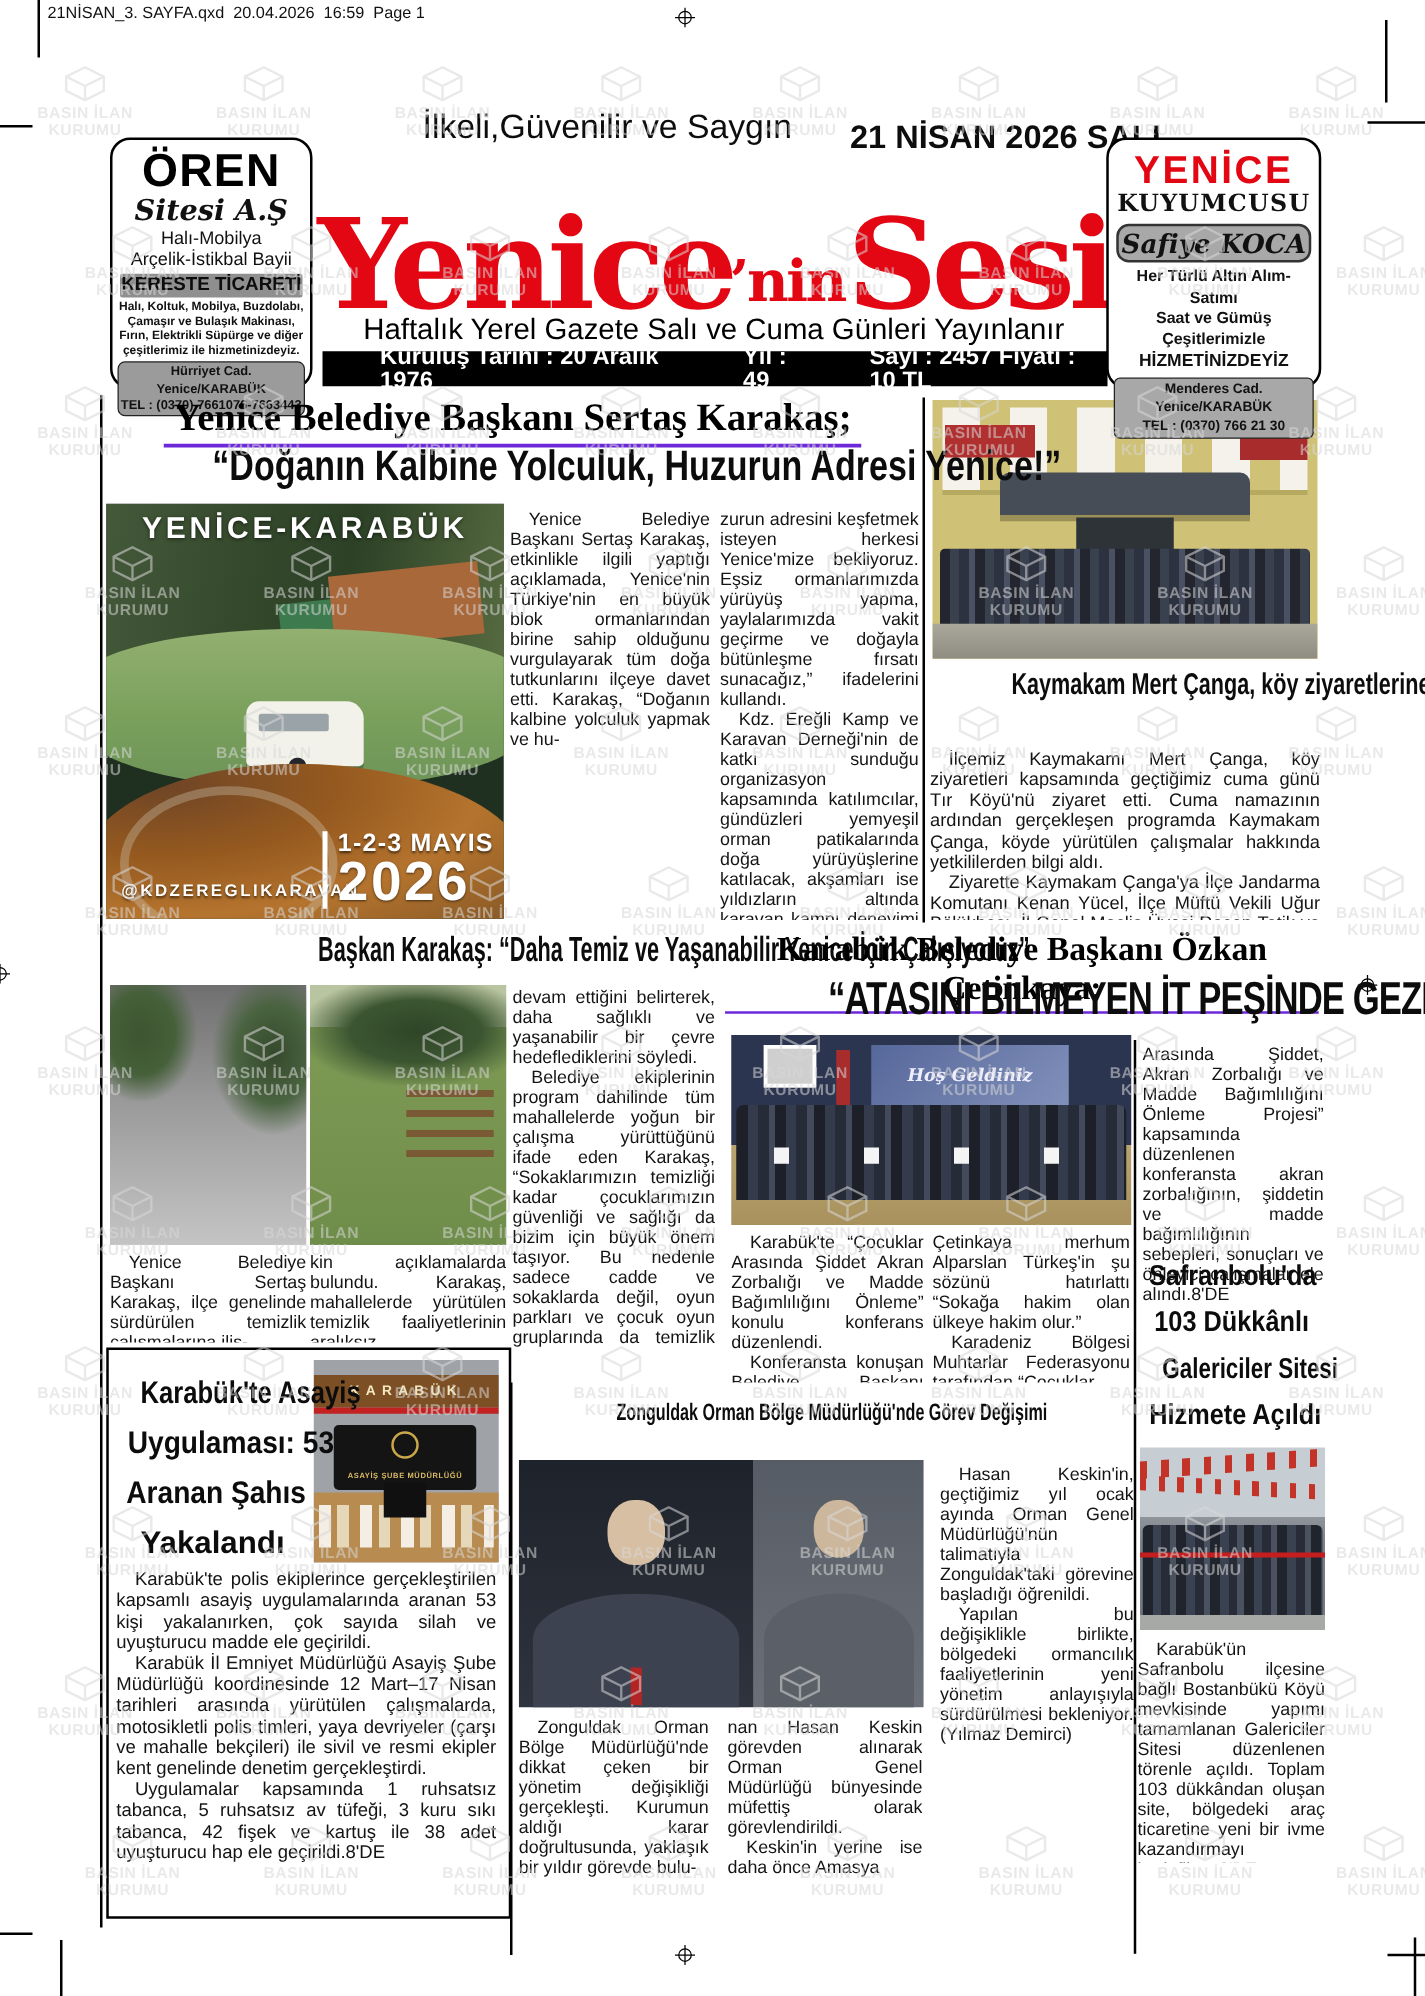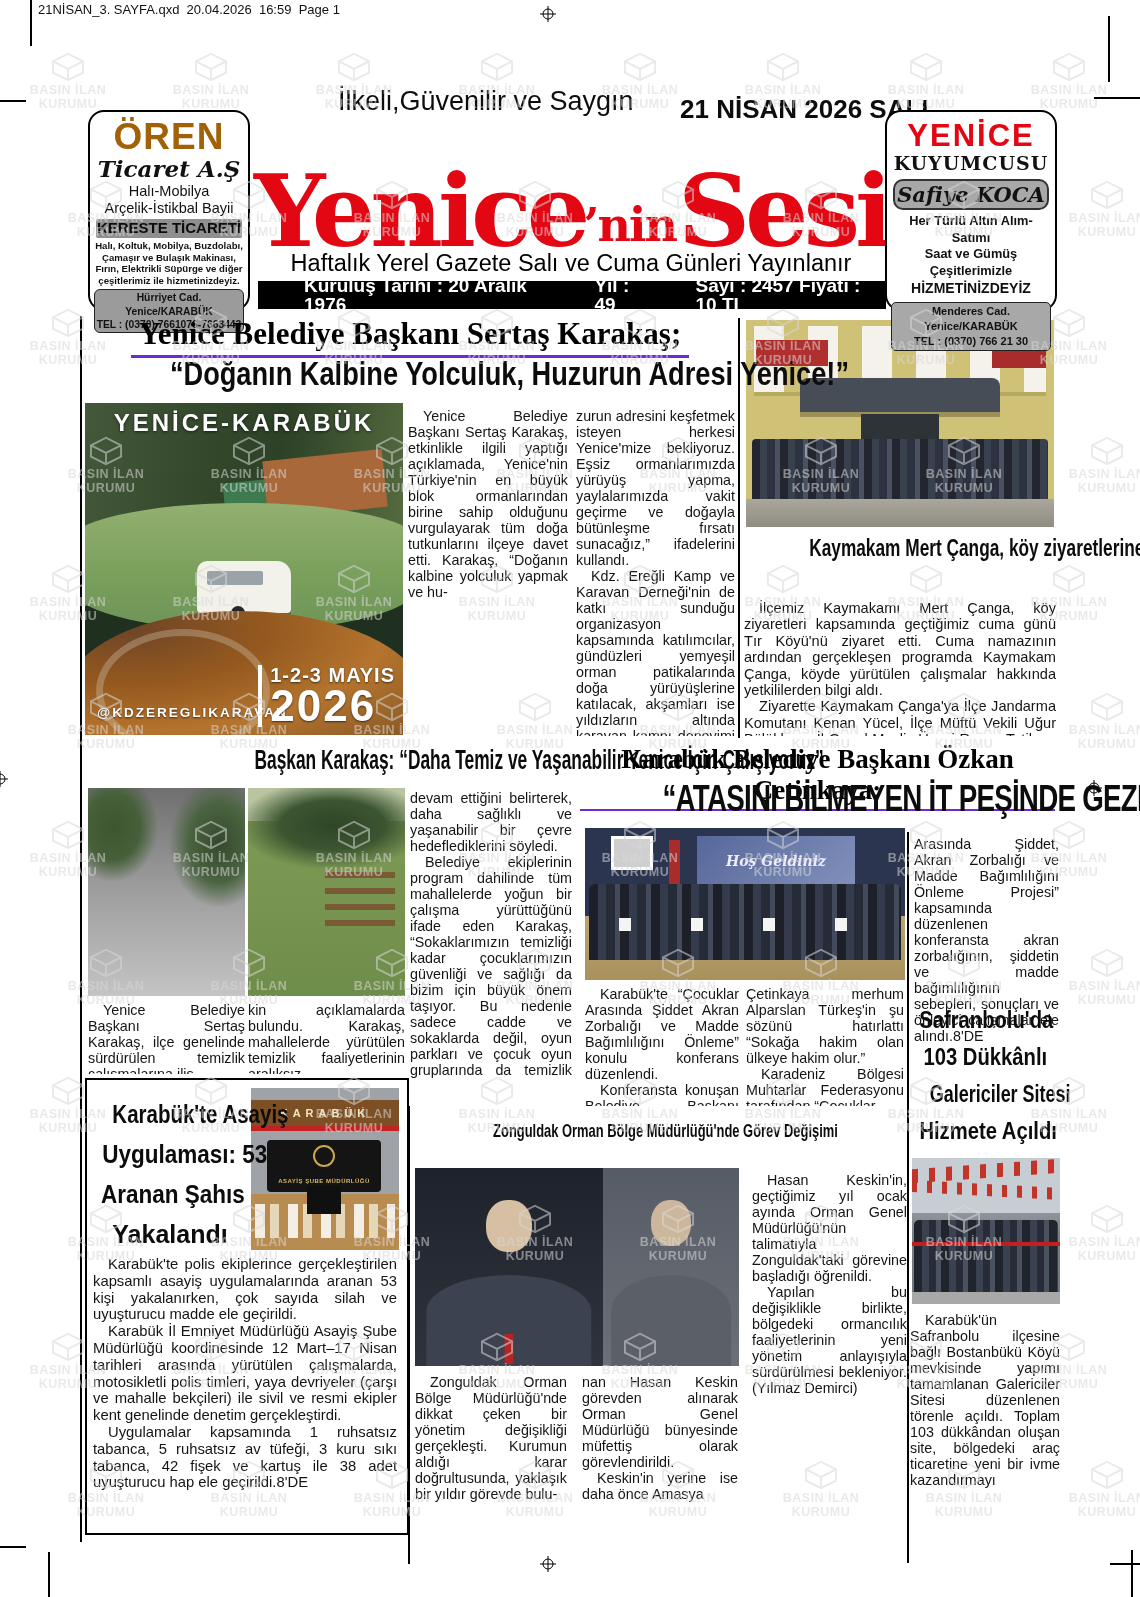--- a/index.html
+++ b/index.html
@@ -11,21 +11,21 @@
   .cl{position:absolute;background:#000;}
   .reg{position:absolute;width:16px;height:16px;}
   
   #wmlayer{position:absolute;inset:0;z-index:6;pointer-events:none;}
   .wm{position:absolute;width:124px;text-align:center;color:#d8d8d8;
       font:700 12.5px/14px "Liberation Sans",sans-serif;letter-spacing:.5px;opacity:.55;}
   .wm svg{display:block;margin:0 auto 1px;}
   
   .adbox{position:absolute;border:2.5px solid #000;border-radius:16px;background:#fff;
          text-align:center;padding:6px 4px;box-sizing:border-box;z-index:2;}
-  .oren-name{font:900 37px/1 "Liberation Sans",sans-serif;color:#a16207;letter-spacing:1px;}
+  .oren-name{font:900 37px/1 "Liberation Sans",sans-serif;color:#000000;letter-spacing:1px;}
   .oren-sub{font:italic 700 23px/1.2 "DejaVu Serif",serif;}
   .oren-l{font:500 14.5px/1.2 "Liberation Sans",sans-serif;}
   .oren-banner{background:#8f8f8f;color:#0d0d0d;font:800 15px/1.25 "Liberation Sans",sans-serif;
                margin:2px 2px;border-radius:2px;}
   .oren-desc{font:700 9.6px/1.2 "Liberation Sans",sans-serif;margin-top:2px;}
   .oren-addr{background:#9b9b9b;border:1.5px solid #222;border-radius:6px;
              font:800 10.3px/1.3 "Liberation Sans",sans-serif;margin-top:3px;padding:1px 0;}
   .kuy-name{font:900 31px/1 "Liberation Sans",sans-serif;color:#e30613;letter-spacing:2px;}
   .kuy-sub{font:800 19px/1.3 "DejaVu Serif",serif;letter-spacing:1px;}
   .kuy-owner{background:#a8a8a8;border:2px solid #333;border-radius:10px;
@@ -974,21 +974,21 @@
       </svg>
   </div>
 
   <div class="vrule" style="left:80px;top:316px;height:1226px"></div>
   <div class="vrule" style="left:738px;top:318px;height:420px"></div>
   <div class="vrule" style="left:408px;top:1106px;height:458px"></div>
   <div class="vrule" style="left:907px;top:832px;height:731px"></div>
 
   <div class="adbox" style="left:88px;top:110px;width:162px;height:201px">
     <div class="oren-name">ÖREN</div>
-    <div class="oren-sub">Ticaret A.Ş</div>
+    <div class="oren-sub">Sitesi A.Ş</div>
     <div class="oren-l">Halı-Mobilya</div>
     <div class="oren-l">Arçelik-İstikbal Bayii</div>
     <div class="oren-banner">KERESTE TİCARETİ</div>
     <div class="oren-desc">Halı, Koltuk, Mobilya, Buzdolabı, Çamaşır ve Bulaşık Makinası, Fırın, Elektrikli Süpürge ve diğer çeşitlerimiz ile hizmetinizdeyiz.</div>
     <div class="oren-addr">
       <div>Hürriyet Cad. Yenice/KARABÜK</div>
       <div>TEL : (0370) 7661076-7663443</div>
     </div>
   </div>
 

